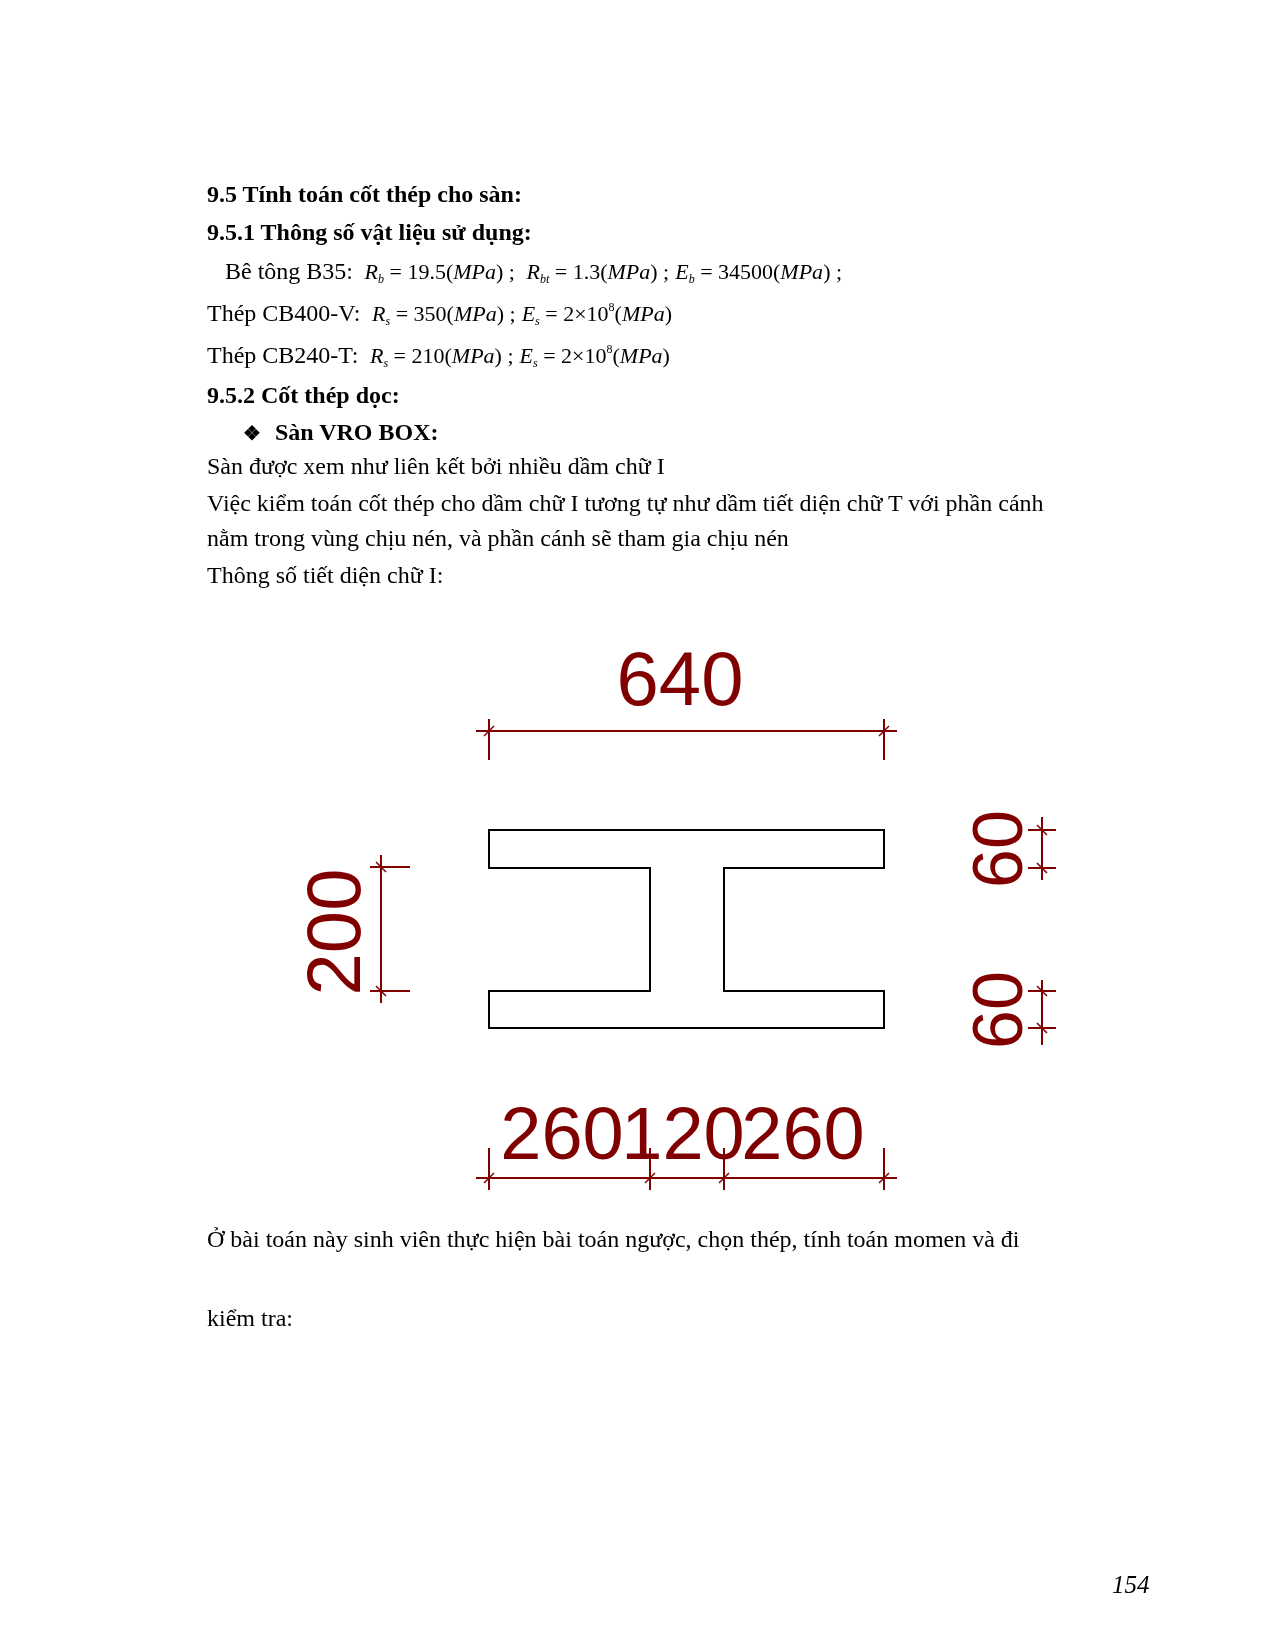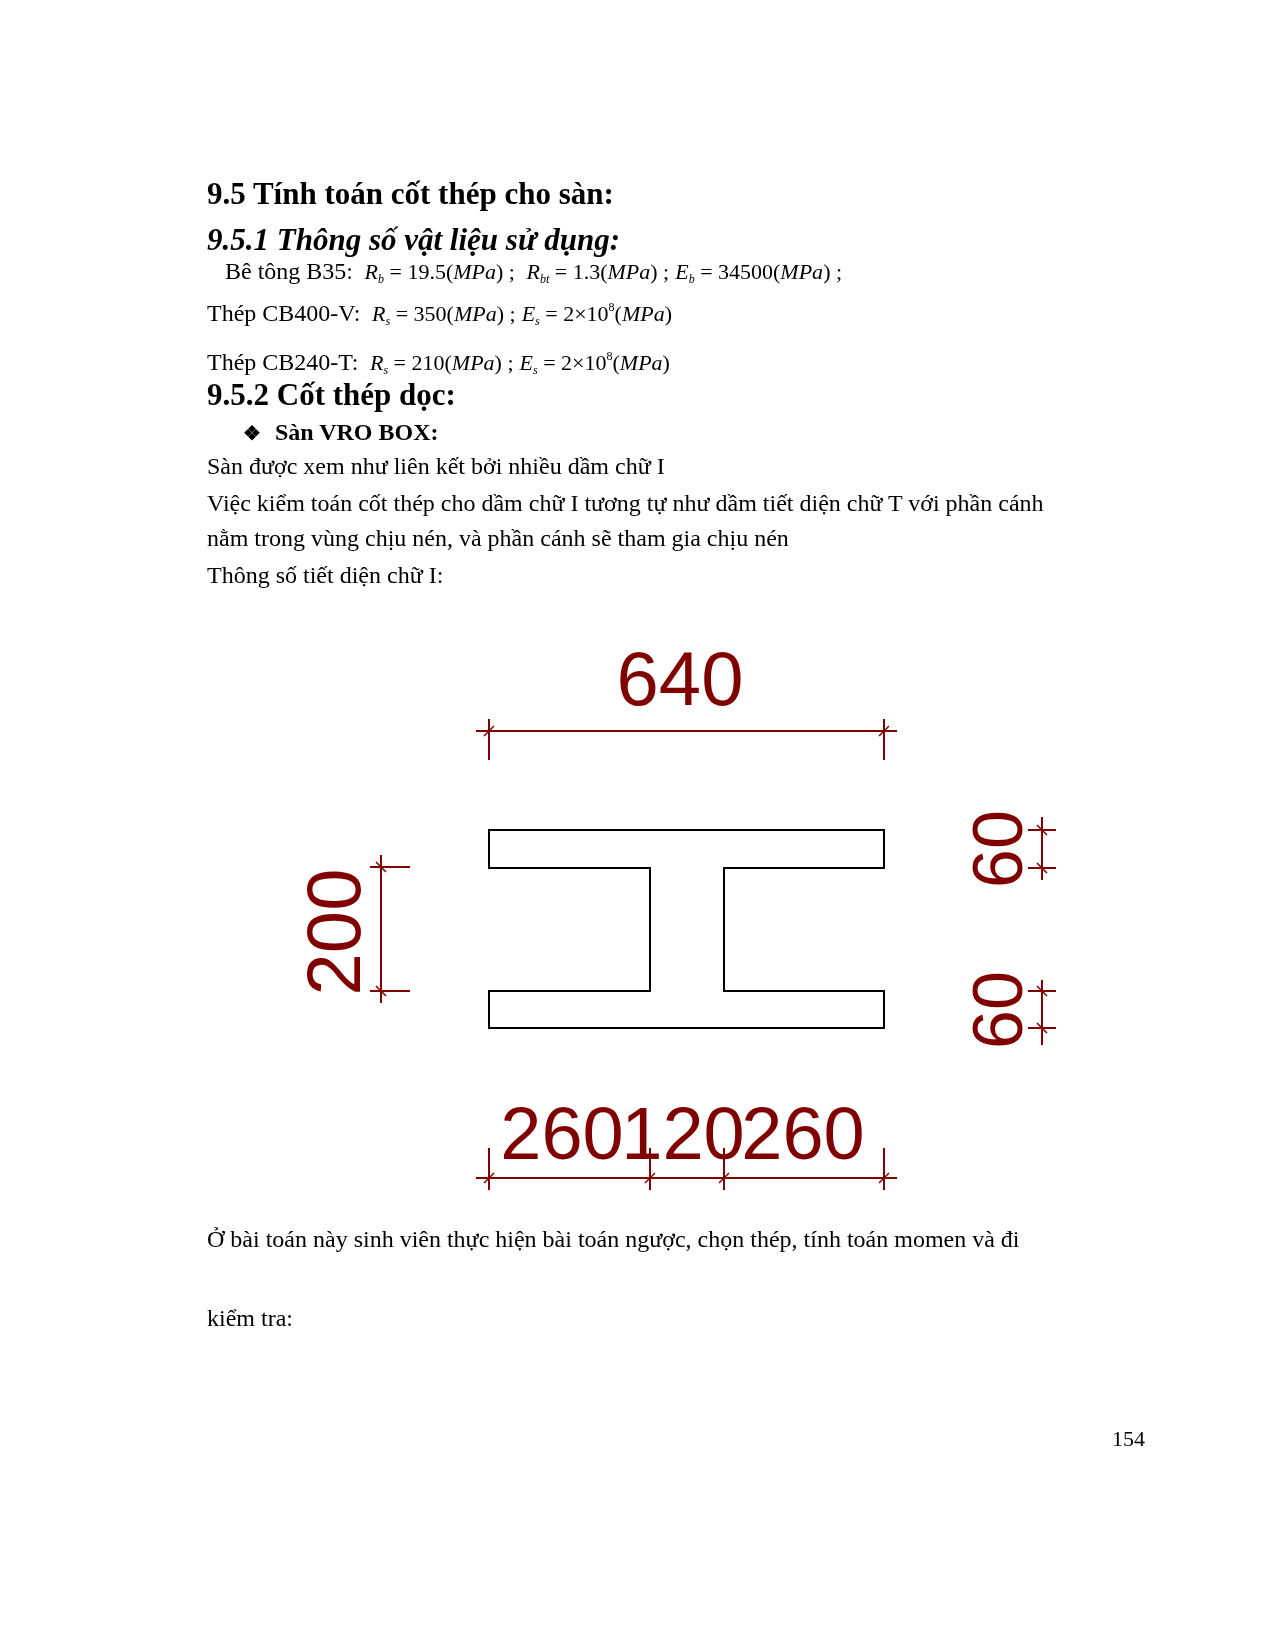--- a/index.html
+++ b/index.html
@@ -1,49 +1,49 @@
 <!DOCTYPE html>
 <html><head>
   <meta charset="utf-8">
   <style>
     html, body { margin: 0; padding: 0; background: #ffffff; }
     body { width: 1275px; height: 1650px; position: relative; overflow: hidden; font-family: "Liberation Serif", "DejaVu Serif", serif; color: #000; }
     .line { position: absolute; left: 207px; white-space: nowrap; font-size: 24px; line-height: 30px; }
-    .h { font-weight: bold; font-size: 31px; }
+    .h { font-weight: bold; font-size: 24px; }
     .math { font-size: 22px; }
     .math i { font-style: italic; }
     .math sub { font-size: 12px; font-style: italic; vertical-align: -4px; line-height: 0; }
     .math sup { font-size: 12px; vertical-align: 10px; line-height: 0; }
     .bullet { position: absolute; left: 243px; font-weight: bold; font-size: 24px; line-height: 30px; white-space: nowrap; }
     .bullet .dia { font-size: 20px; margin-right: 14px; }
-    .page-num { position: absolute; left: 1112px; top: 1425px; font-size: 22px; line-height: 28px; }
+    .page-num { position: absolute; left: 1112px; top: 1571px; font-size: 25px; line-height: 28px; font-style: italic; }
     svg.drawing { position: absolute; left: 0; top: 0; }
     .dimtext { font-family: "Liberation Sans", "DejaVu Sans", sans-serif; fill: #800000; }
   </style>
 </head>
 <body>
 
 <div class="line h" style="top:179px;">9.5 Tính toán cốt thép cho sàn:</div>
 
-<div class="line h" style="top:225px;font-style:italic;">9.5.1 Thông số vật liệu sử dụng:</div>
+<div class="line h" style="top:217px;">9.5.1 Thông số vật liệu sử dụng:</div>
 
 <div class="line" style="top:256px;margin-left:18px;">
   <span>Bê tông B35:</span>
   <span class="math">&nbsp;<i>R</i><sub>b</sub><span> = 19.5(</span><i>MPa</i><span>) ;</span></span>
   <span class="math">&nbsp;<i>R</i><sub>bt</sub><span> = 1.3(</span><i>MPa</i><span>) ;</span></span>
   <span class="math"><i>E</i><sub>b</sub><span> = 34500(</span><i>MPa</i><span>) ;</span></span>
 </div>
 
 <div class="line" style="top:298px;">
   <span>Thép CB400-V:</span>
   <span class="math">&nbsp;<i>R</i><sub>s</sub><span> = 350(</span><i>MPa</i><span>) ;</span></span>
   <span class="math"><i>E</i><sub>s</sub><span> = 2×10</span><sup>8</sup><span>(</span><i>MPa</i><span>)</span></span>
 </div>
 
-<div class="line" style="top:340px;margin-top:7px;">
+<div class="line" style="top:340px;">
   <span>Thép CB240-T:</span>
   <span class="math">&nbsp;<i>R</i><sub>s</sub><span> = 210(</span><i>MPa</i><span>) ;</span></span>
   <span class="math"><i>E</i><sub>s</sub><span> = 2×10</span><sup>8</sup><span>(</span><i>MPa</i><span>)</span></span>
 </div>
 
 <div class="line h" style="top:380px;">9.5.2 Cốt thép dọc:</div>
 
 <div class="bullet" style="top:417px;">
   <span class="dia">❖</span><span>Sàn VRO BOX:</span>
 </div>

